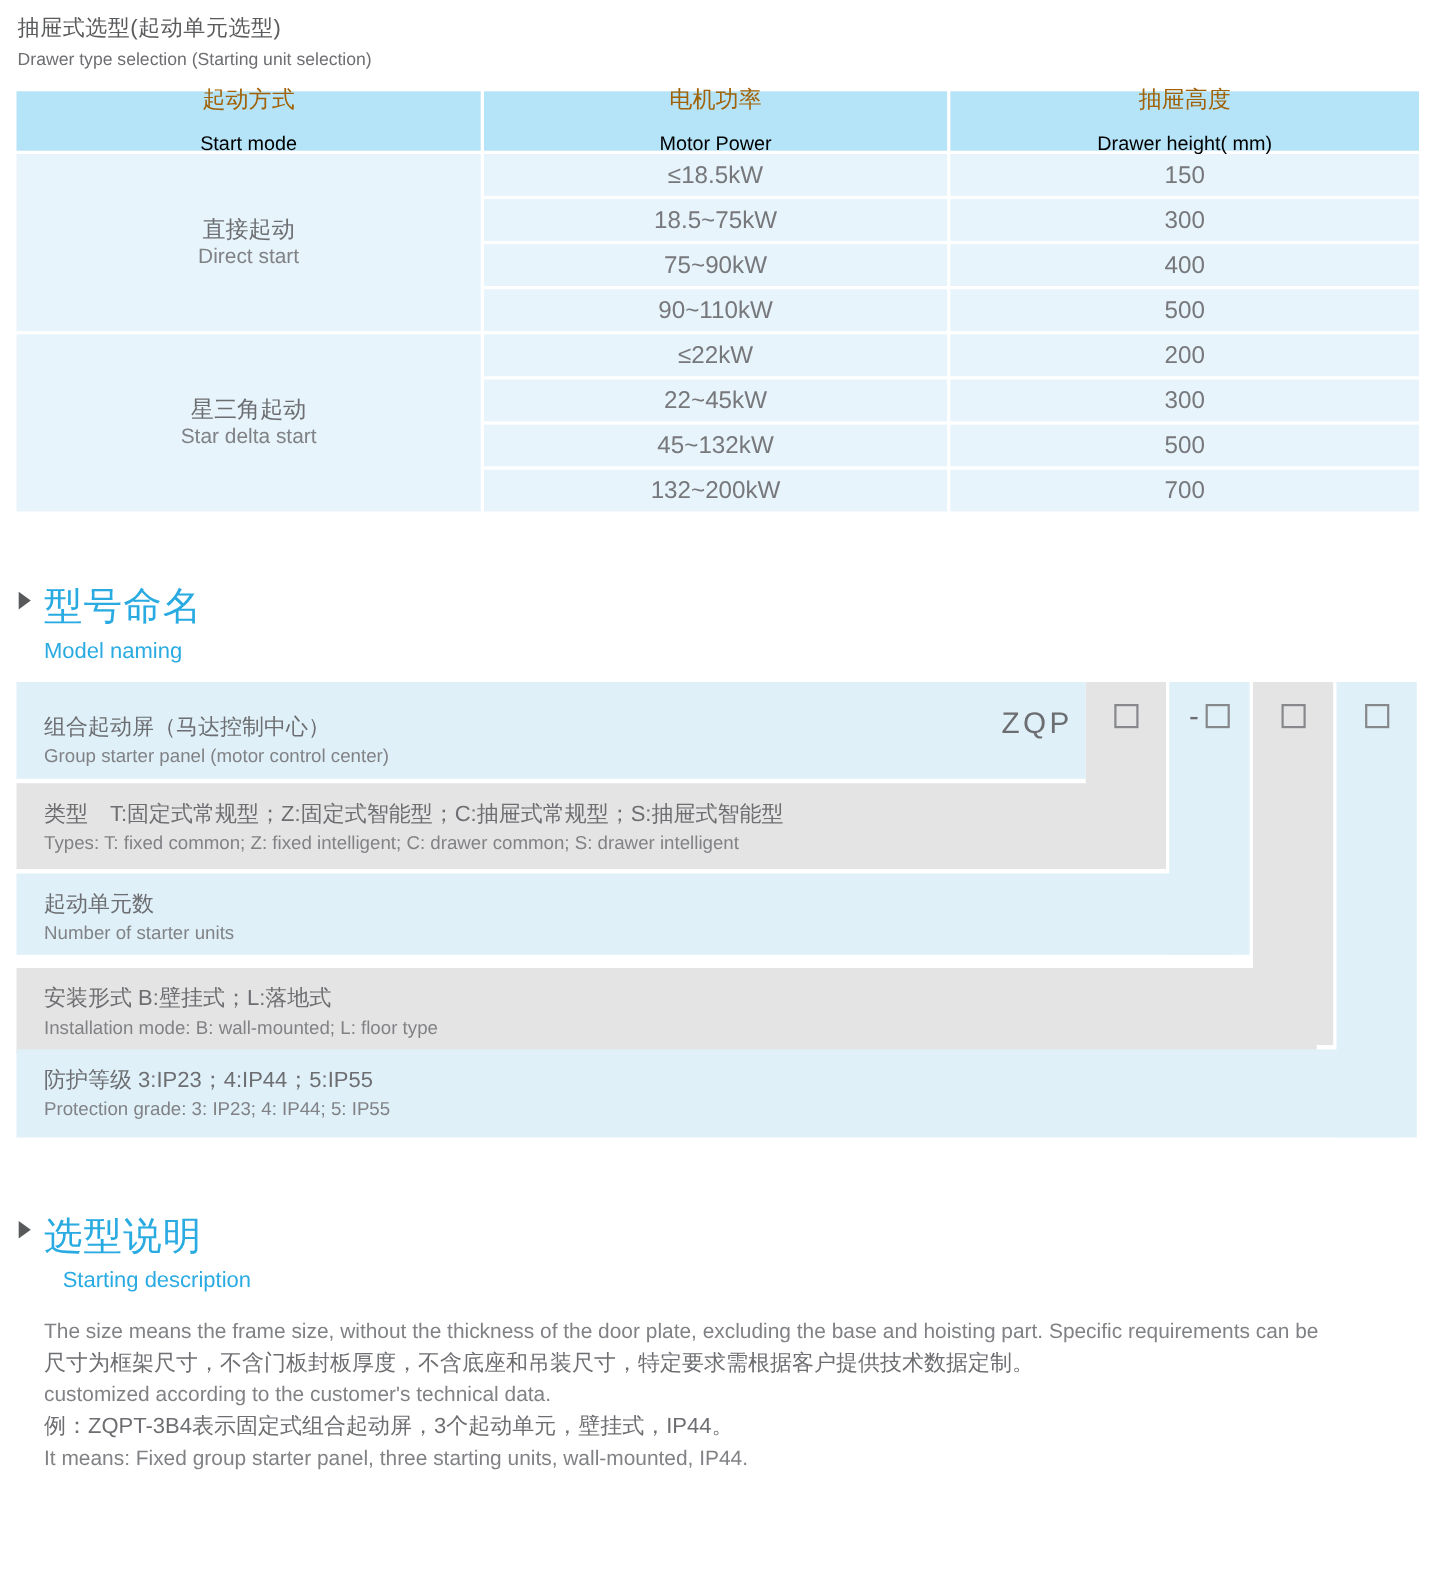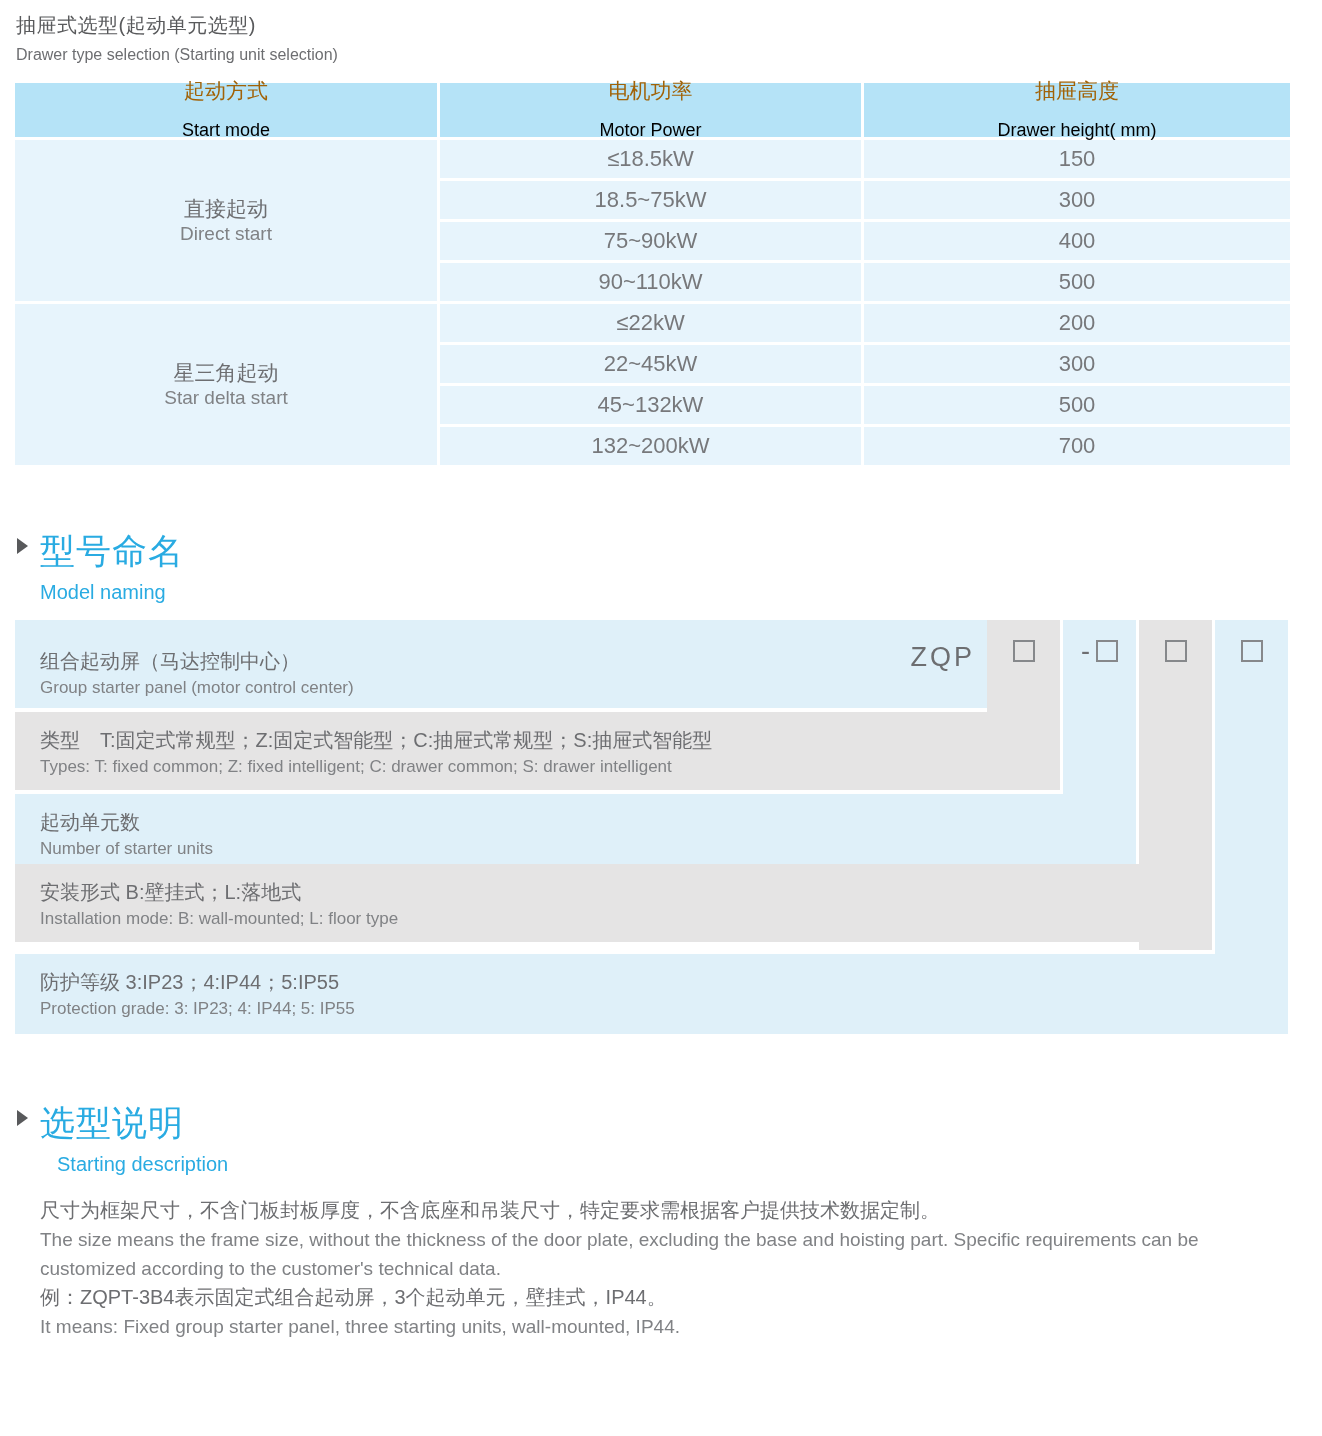--- a/index.html
+++ b/index.html
@@ -60,21 +60,21 @@
   
   .model-diagram { position:absolute; left:15px; top:620px; width:1275px; height:414px; }
   .m-row { position:absolute; left:0; padding:14px 0 0 25px; line-height:1.45; }
   .m-row .zh { font-size:20px; color:#6d6e71; }
   .m-row .en { font-size:17px; color:#808285; }
   .blue-bg { background:#dff0f9; }
   .gray-bg { background:#e5e4e4; }
   .m-r1 { top:0;    height:88px; width:972px;  padding-top:27px; }
   .m-r2 { top:92px;  height:78px; width:1045px; }
   .m-r3 { top:174px; height:74px; width:1106px; }
-  .m-r4 { top:244px; height:78px; width:1182px; }
+  .m-r4 { top:260px; height:78px; width:1182px; }
   .m-r5 { top:334px; height:80px; width:1258px; }
   .m-col { position:absolute; top:0; width:73px; display:flex; justify-content:center; align-items:flex-start; padding-top:20px; }
   .m-colA { left:972px;  height:170px; }
   .m-colB { left:1048px; height:248px; gap:6px; }
   .m-colC { left:1124px; height:330px; }
   .m-colD { left:1200px; height:414px; }
   .slot-box {
     width:22px; height:22px;
     border:2px solid #86888b;
     background:transparent;
@@ -187,20 +187,20 @@
     </div>
   </div>
 
   <div class="section-head s2" style="top:1100px;">
     <span class="tri-icon"></span>
     <div class="t-zh">选型说明</div>
     <div class="t-en">Starting description</div>
   </div>
 
   <div class="desc-body">
+    <div class="desc-line en">The size means the frame size, without the thickness of the door plate, excluding the base and hoisting part. Specific requirements can be</div>
     <div class="desc-line zh">尺寸为框架尺寸，不含门板封板厚度，不含底座和吊装尺寸，特定要求需根据客户提供技术数据定制。</div>
-    <div class="desc-line en">The size means the frame size, without the thickness of the door plate, excluding the base and hoisting part. Specific requirements can be</div>
     <div class="desc-line en">customized according to the customer's technical data.</div>
     <div class="desc-line zh">例：ZQPT-3B4表示固定式组合起动屏，3个起动单元，壁挂式，IP44。</div>
     <div class="desc-line en">It means: Fixed group starter panel, three starting units, wall-mounted, IP44.</div>
   </div>
 
 </div>
 
 </body></html>

